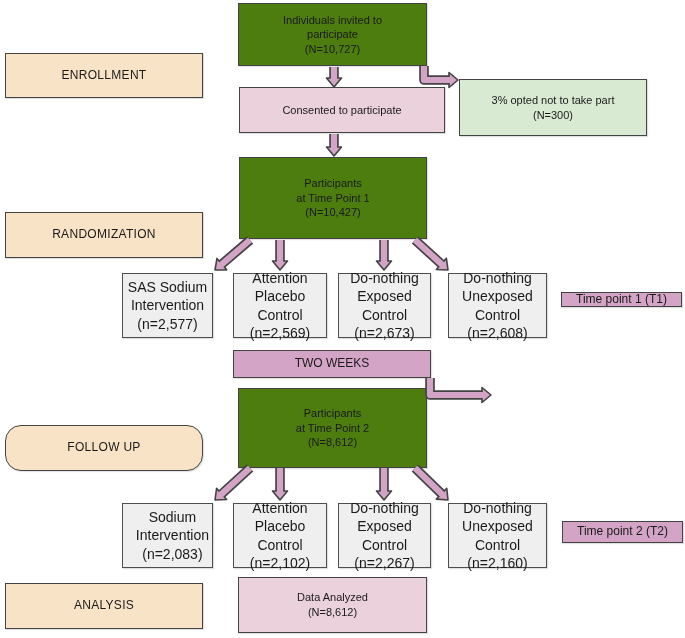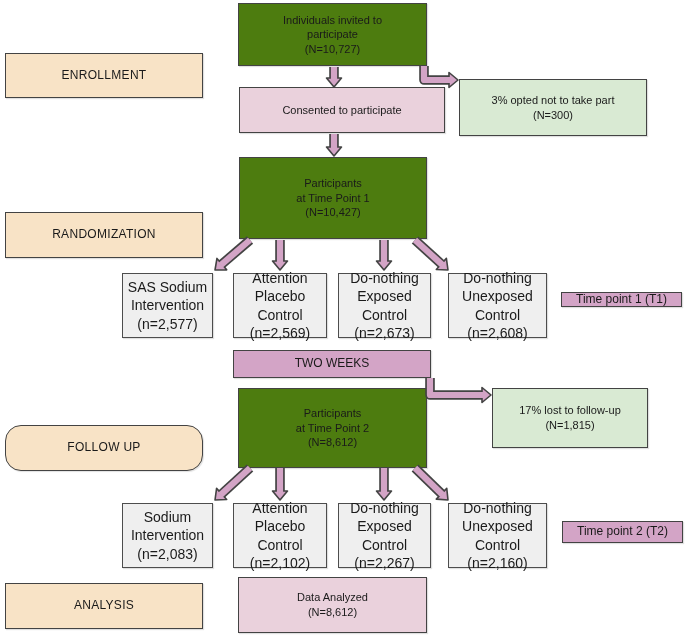--- a/index.html
+++ b/index.html
@@ -99,26 +99,22 @@
   <div class="box pinkmed" style="left:233px;top:350px;width:198px;height:28px;">
     <span>TWO WEEKS</span>
   </div>
 
   <div class="box blue" style="left:238px;top:388px;width:189px;height:80px;">
     <span>Participants
 at Time Point 2
 (N=8,612)</span>
   </div>
 
-  <div class="box green" style="left:492px;top:388px;width:156px;height:60px;">
-    <span>17% lost to follow-up
-(N=1,815)</span>
-  </div>
-
-  <div class="box gray" style="left:122px;top:503px;width:91px;height:65px;">
+
+  <div class="box gray" style="left:122px;top:503px;width:91px;height:65px;justify-content:flex-end;">
     <span>Sodium
 Intervention
 (n=2,083)</span>
   </div>
   <div class="box gray" style="left:233px;top:503px;width:94px;height:65px;">
     <span>Attention
 Placebo Control
 (n=2,102)</span>
   </div>
   <div class="box gray" style="left:338px;top:503px;width:93px;height:65px;">

